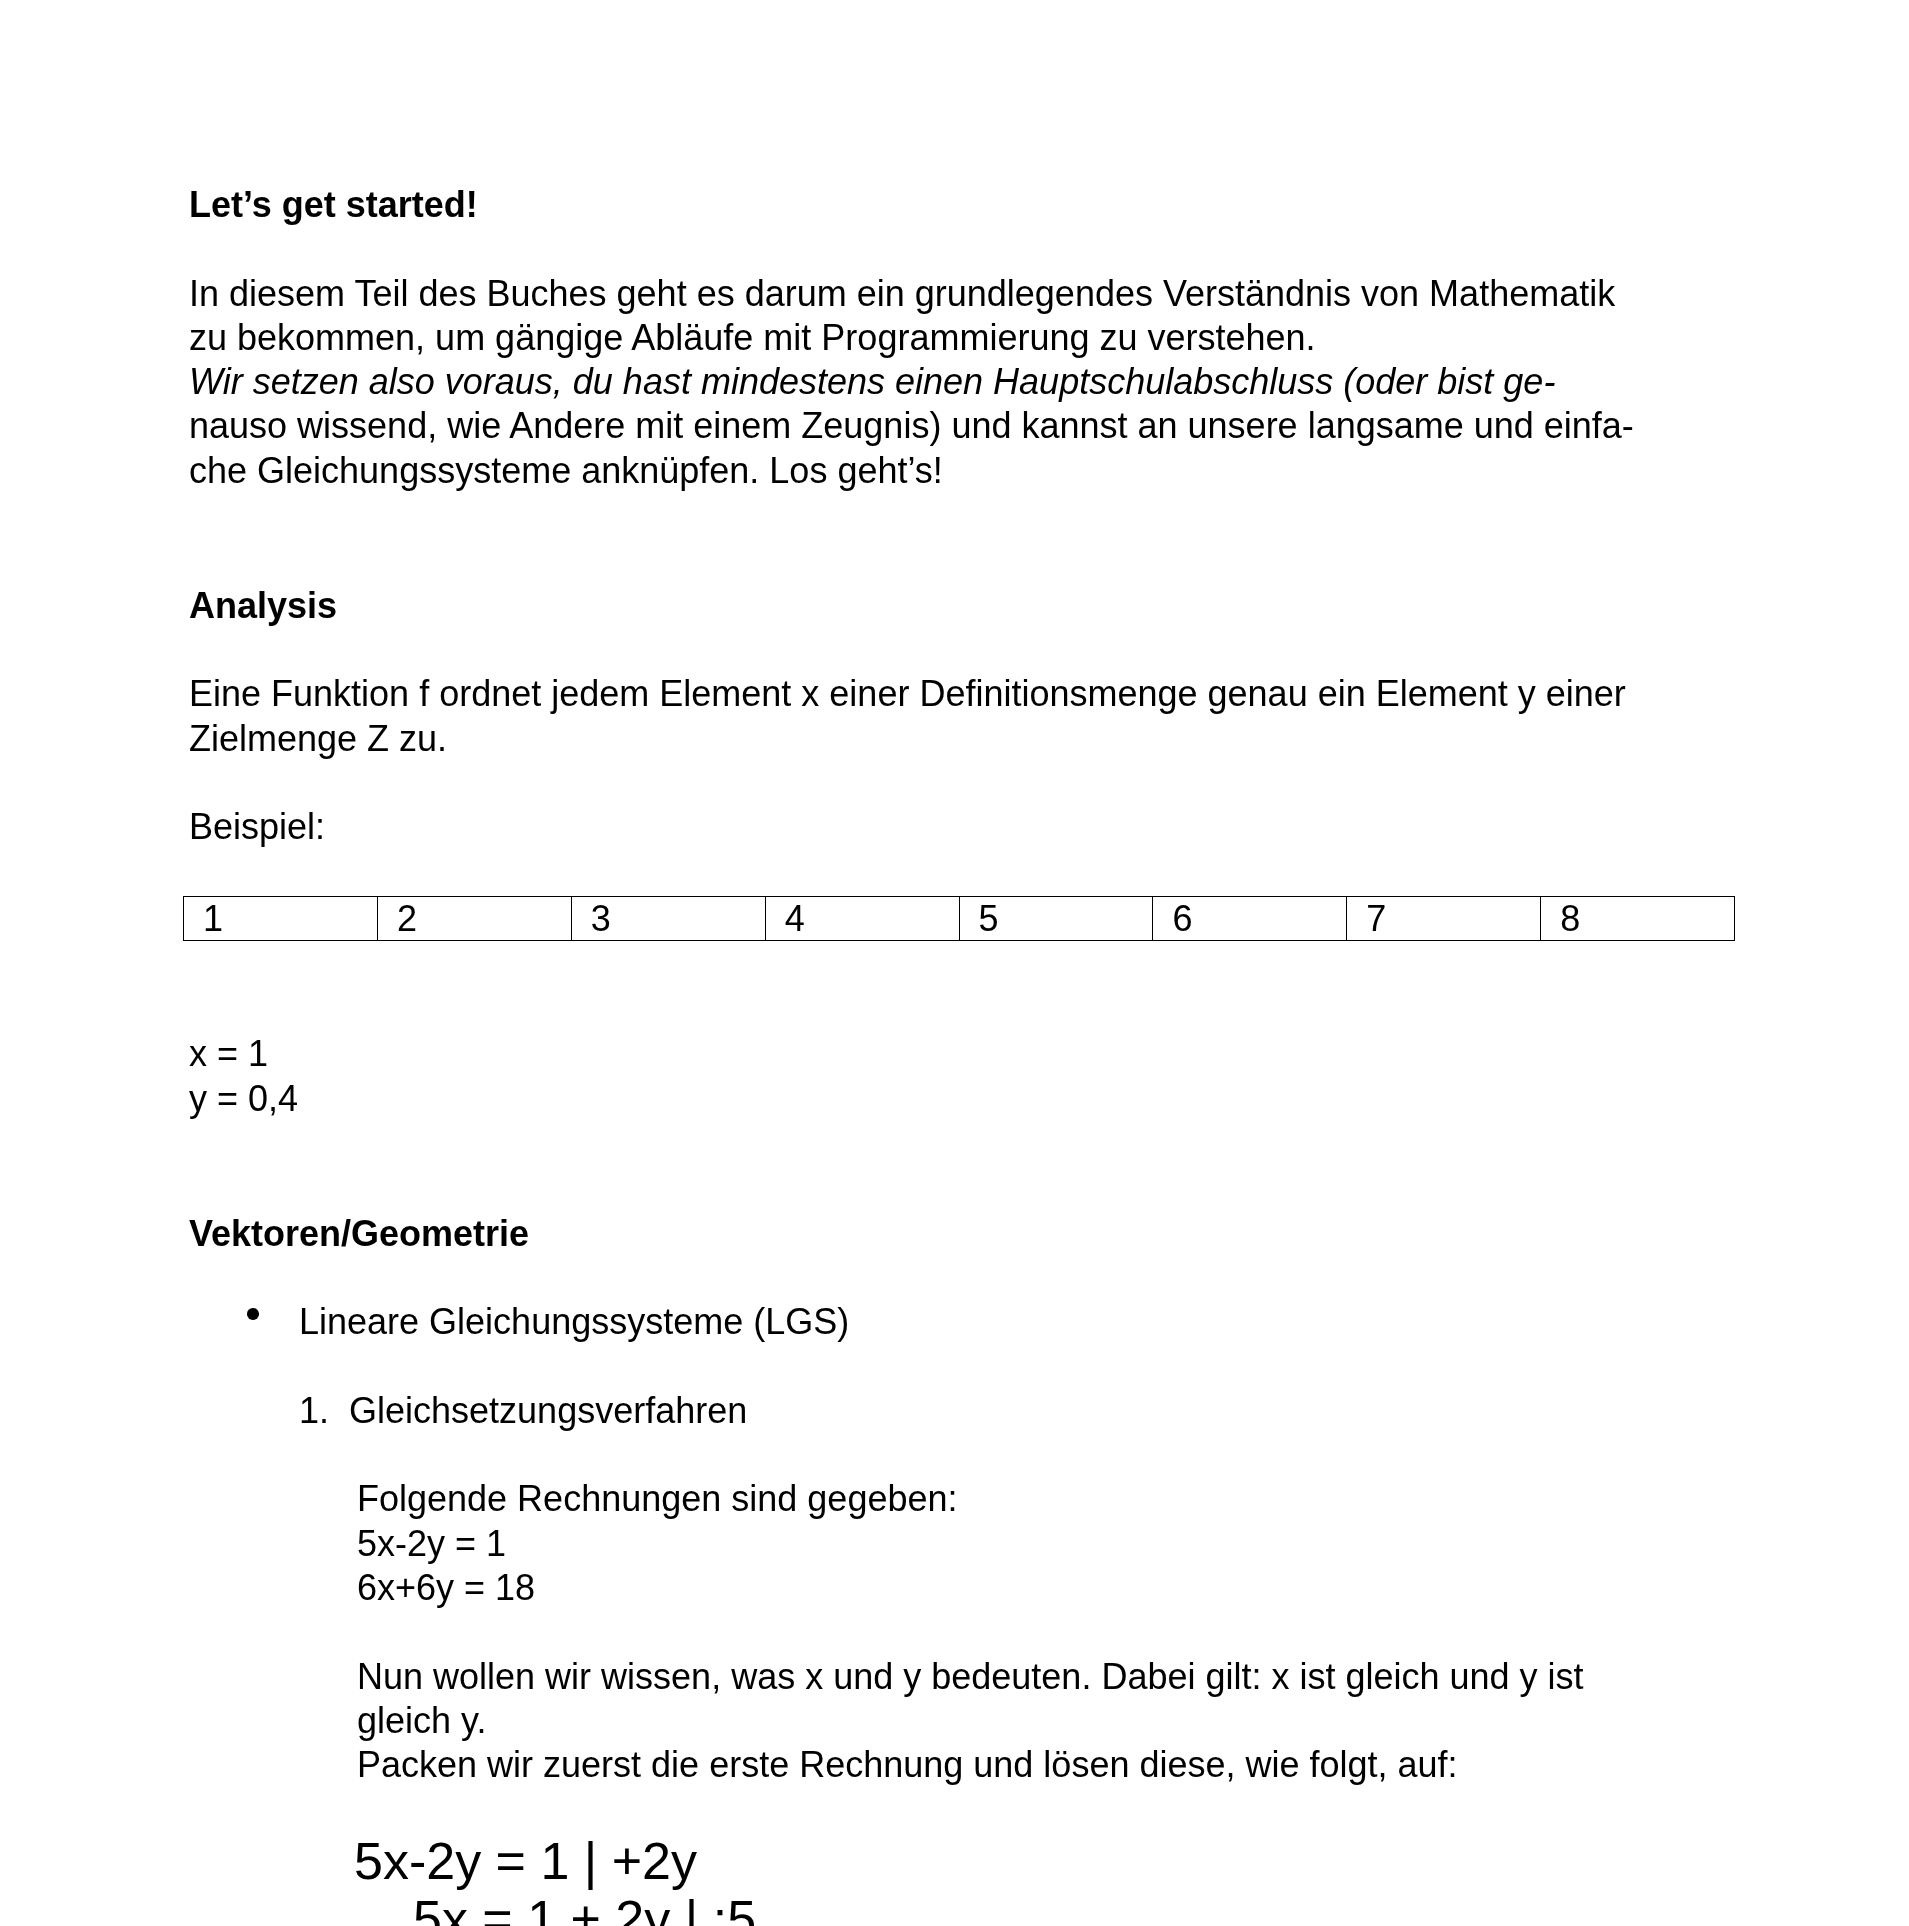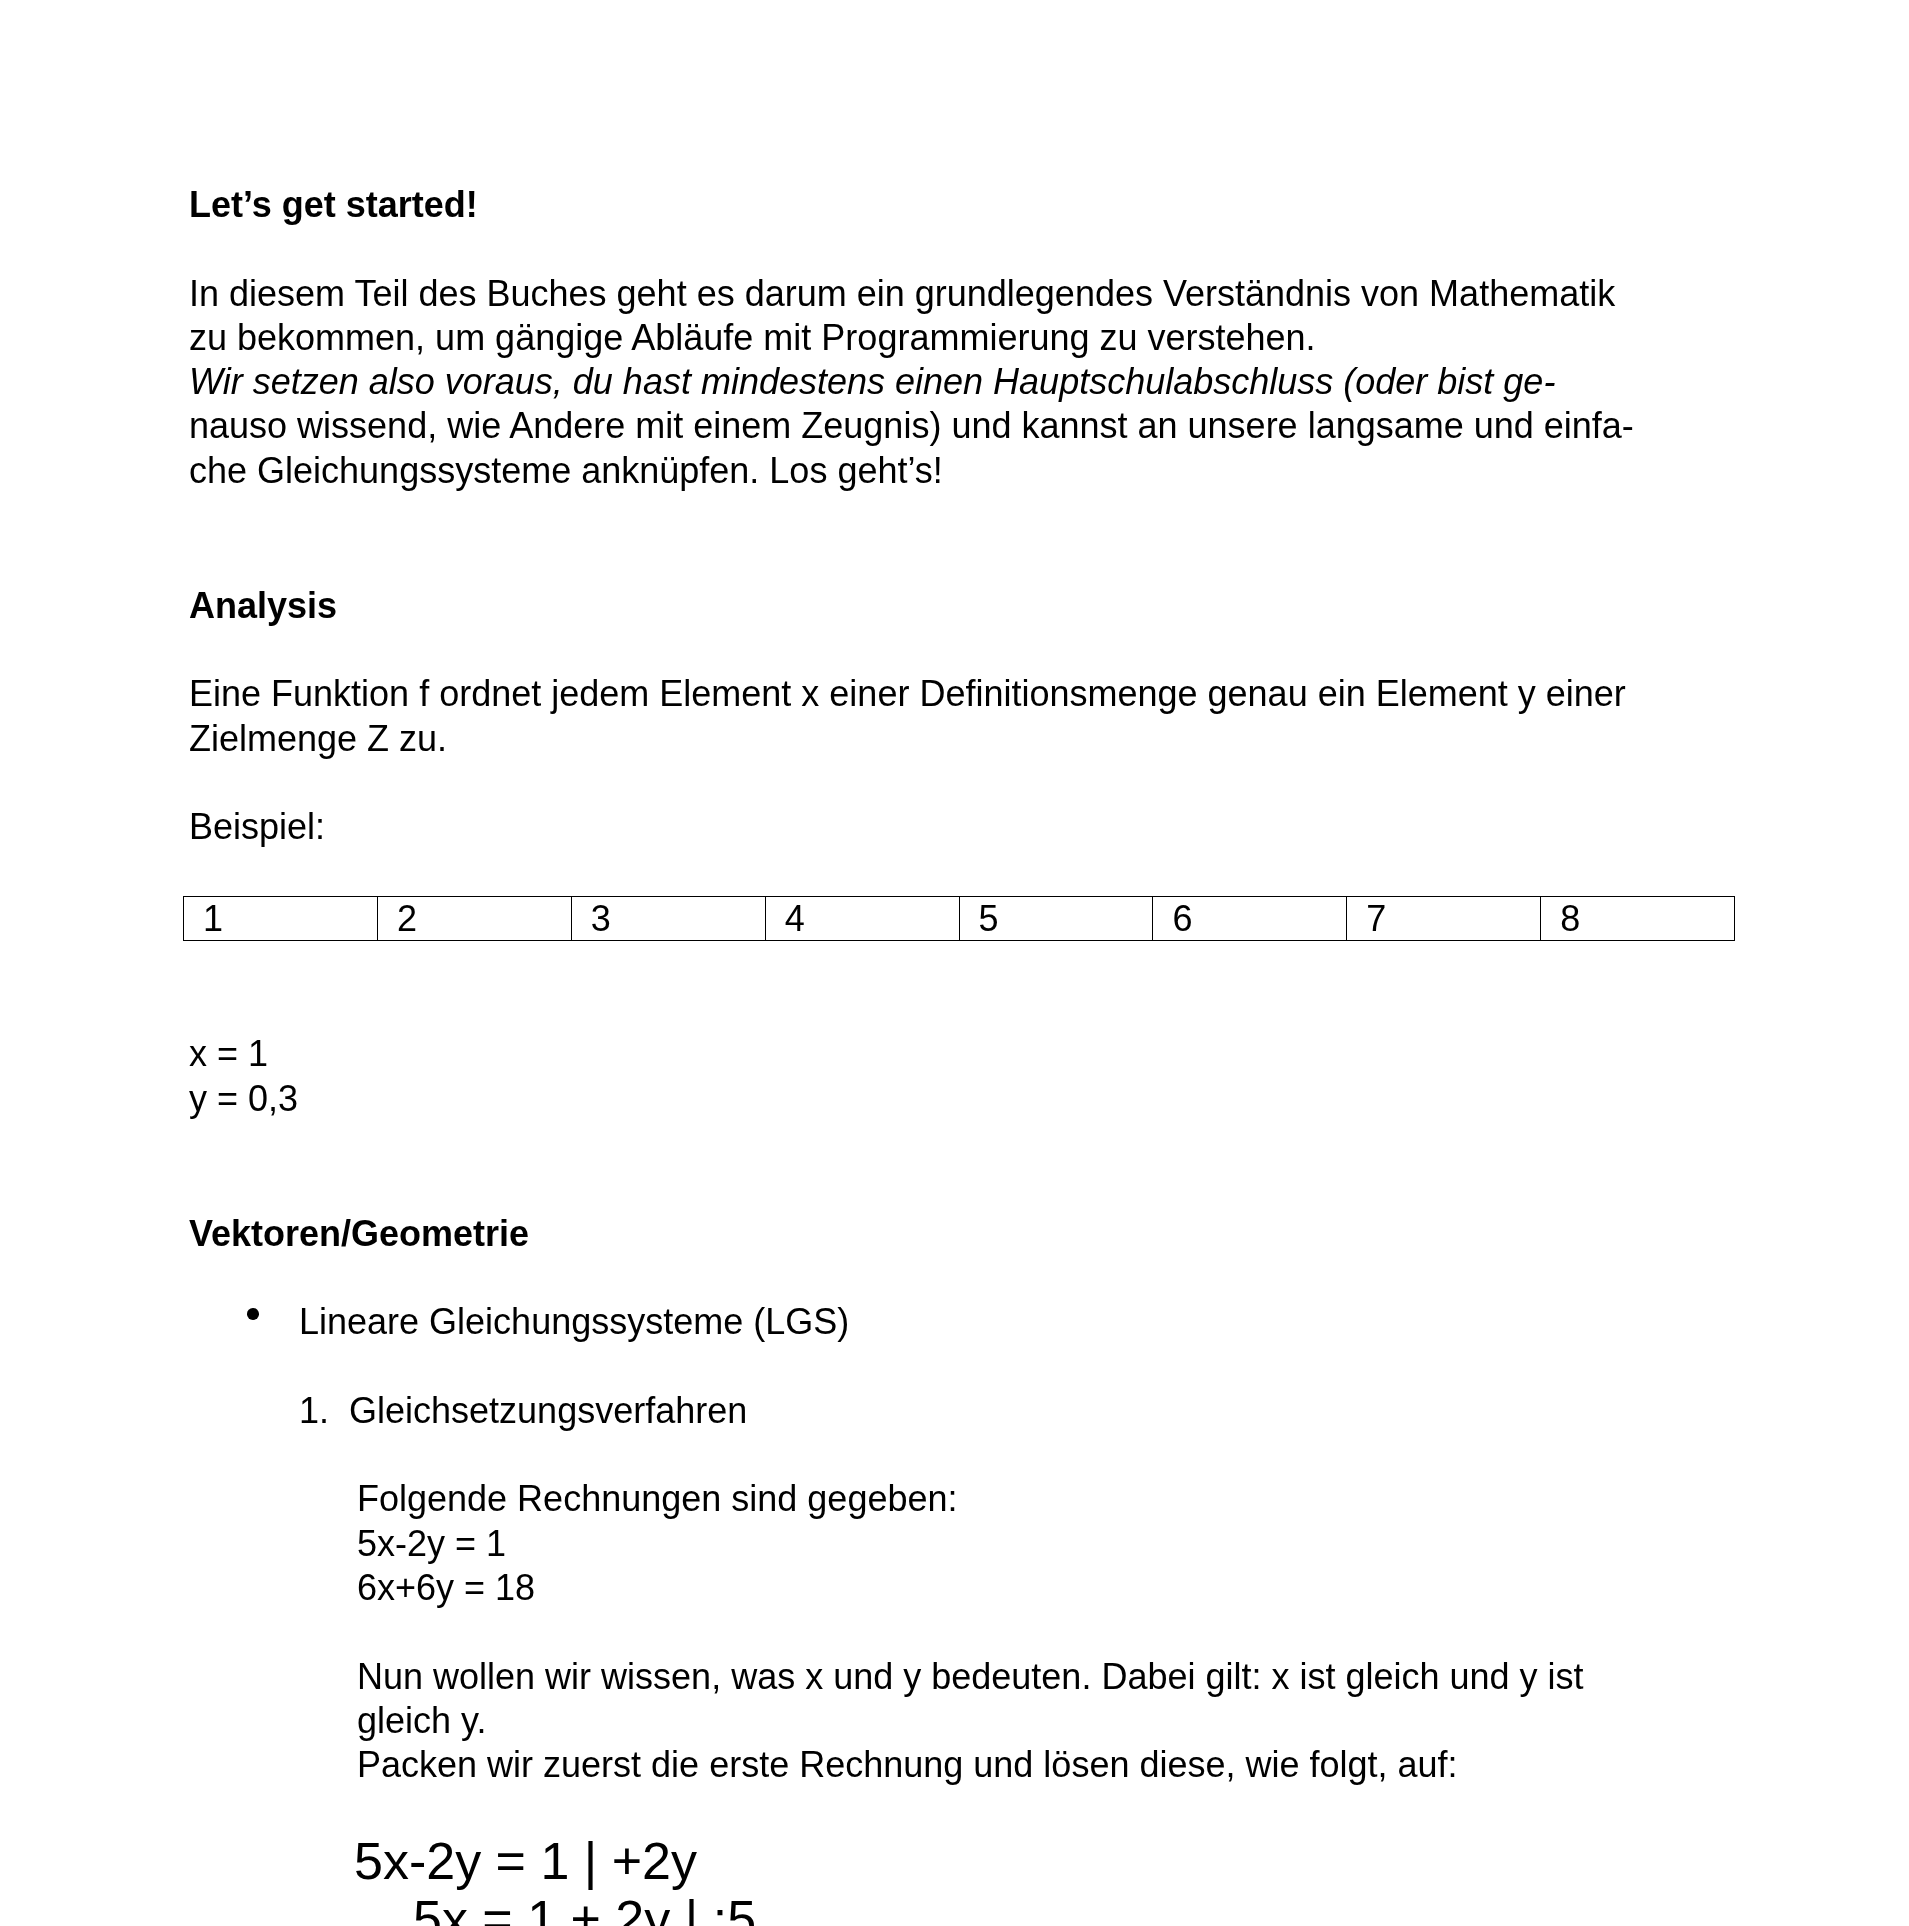--- a/index.html
+++ b/index.html
@@ -42,21 +42,21 @@
     <td>4</td>
     <td>5</td>
     <td>6</td>
     <td>7</td>
     <td>8</td>
   </tr>
 </tbody>
   </table>
 
 <div class="abs para" style="top:1032px;">x = 1</div>
-<div class="abs para" style="top:1077px;">y = 0,3</div>
+<div class="abs para" style="top:1077px;">y = 0,4</div>
 
 <div class="abs para bold" style="top:1212px;">Vektoren/Geometrie</div>
 <div class="bullet-dot"></div>
 <div class="abs" style="left:299px; top:1300px;">Lineare Gleichungssysteme (LGS)</div>
 <div class="abs" style="left:299px; top:1389px; white-space:pre;">1.  Gleichsetzungsverfahren</div>
 
 <div class="abs" style="left:357px; top:1477px;">Folgende Rechnungen sind gegeben:</div>
 <div class="abs" style="left:357px; top:1522px;text-align:center;">5x-2y = 1</div>
 <div class="abs" style="left:357px; top:1566px;">6x+6y = 18</div>
 

